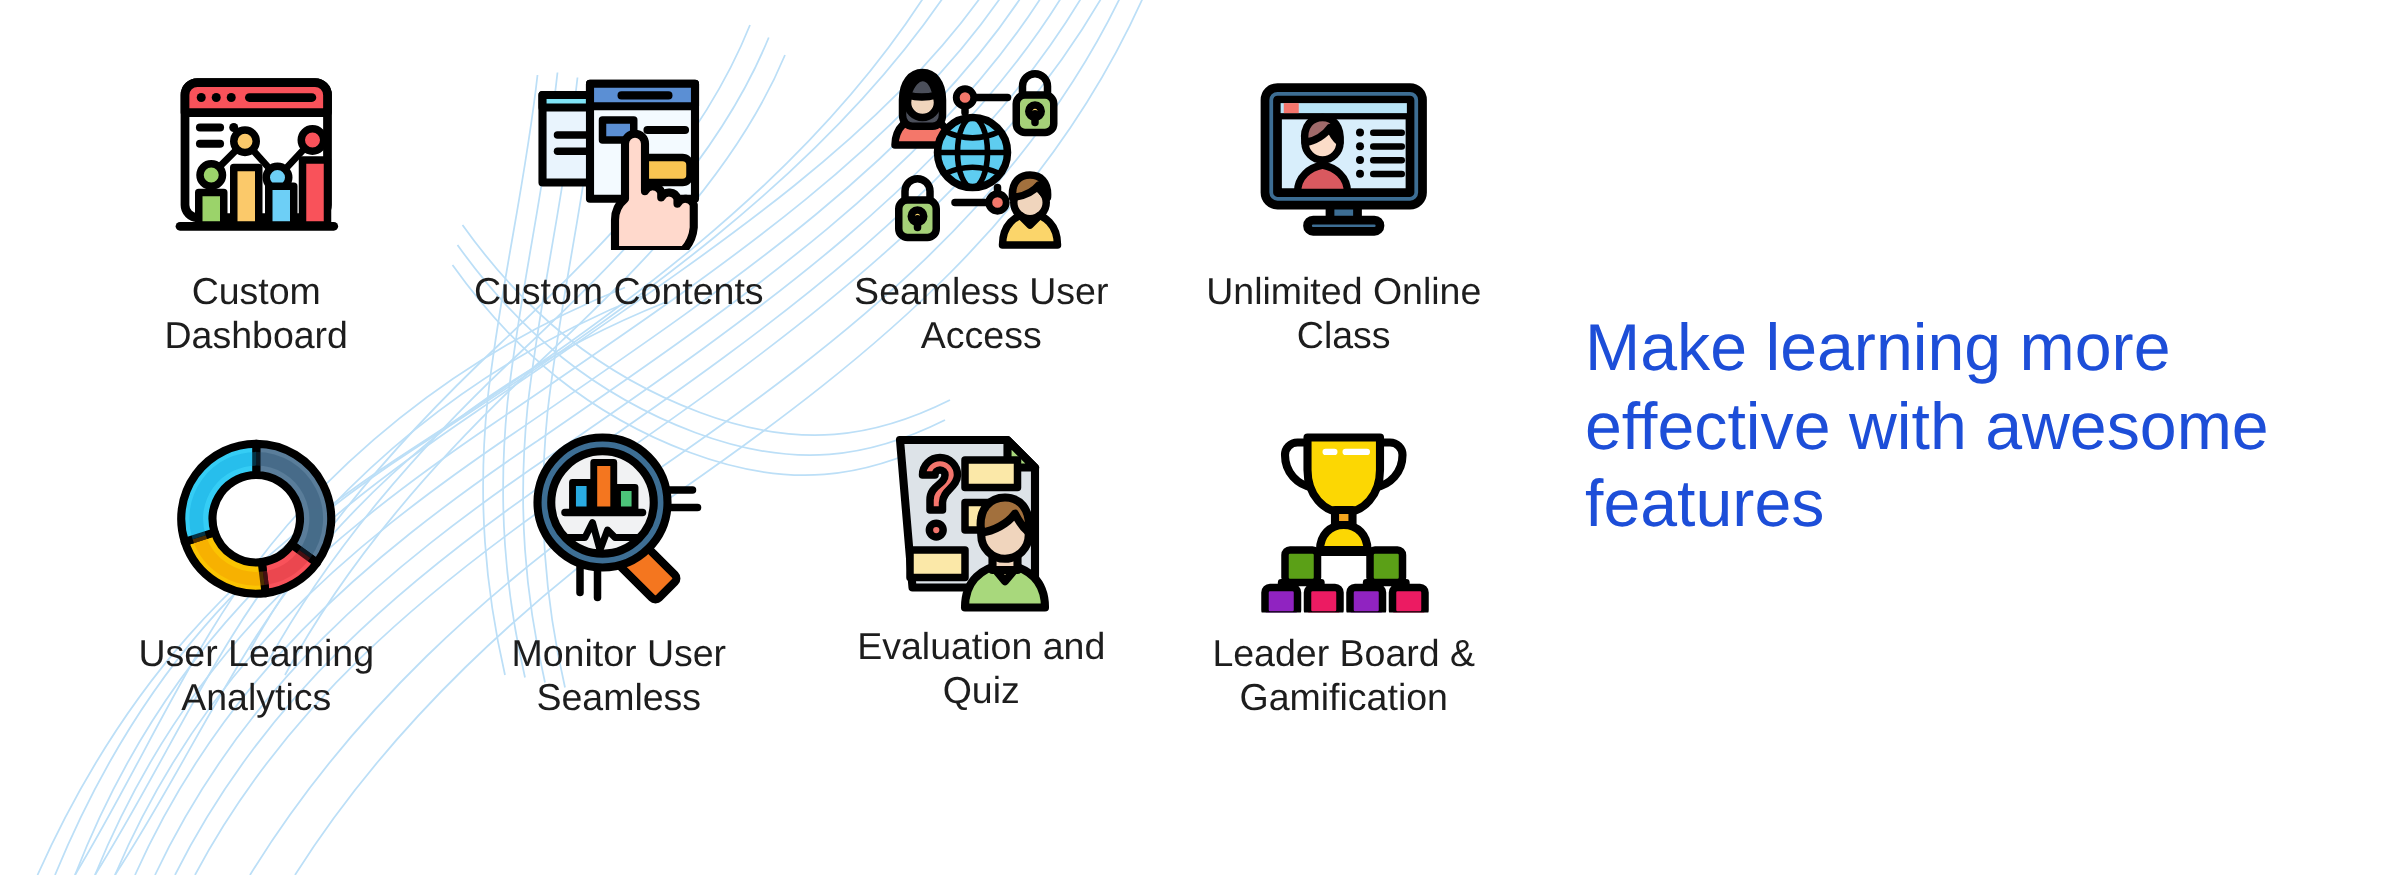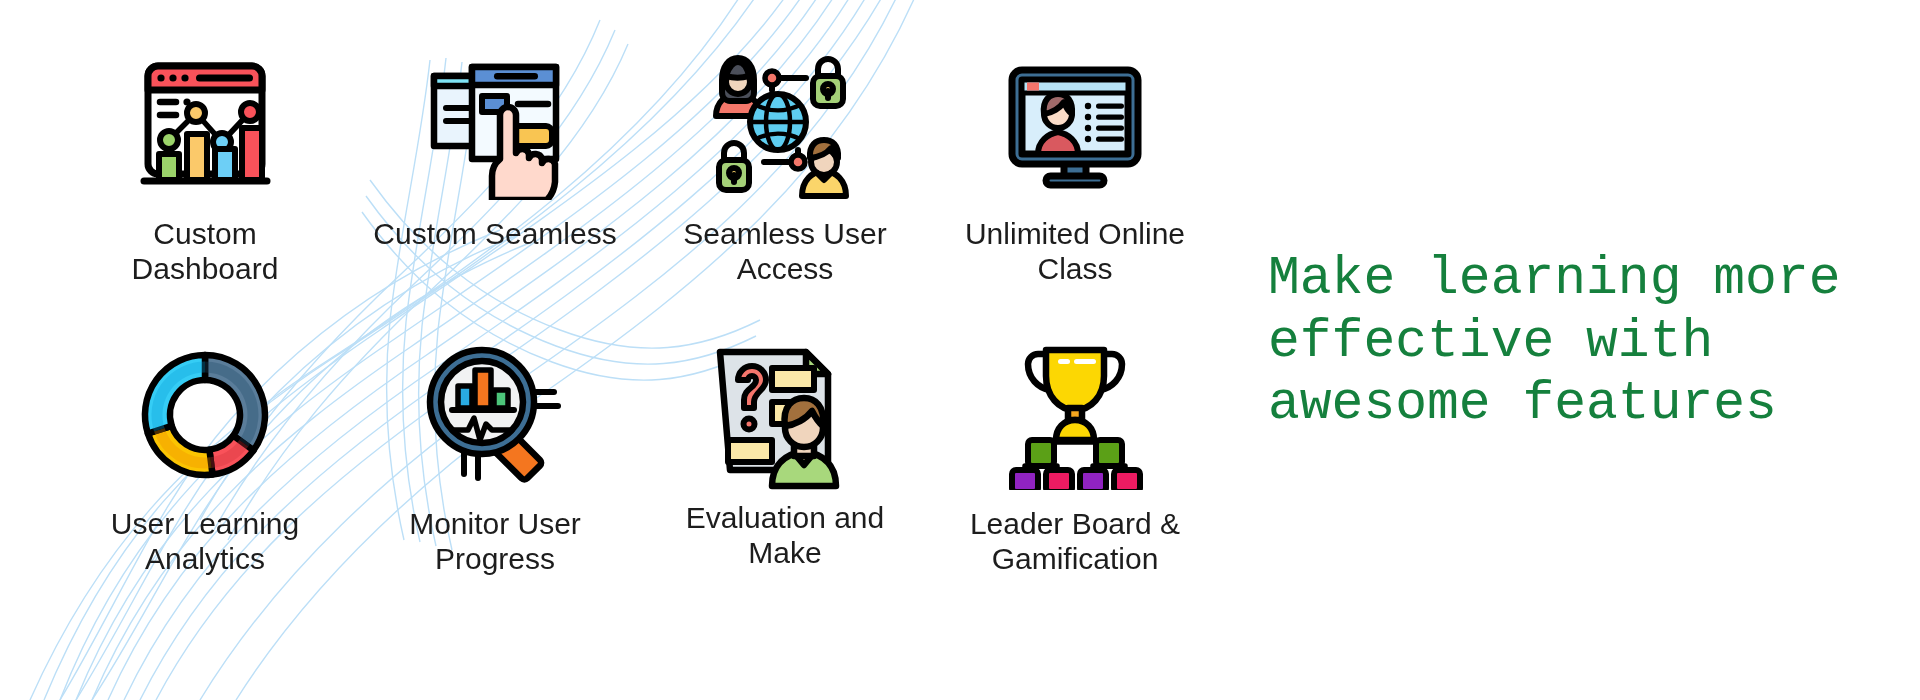--- a/index.html
+++ b/index.html
@@ -73,24 +73,24 @@
   .cell-eval .feature-label { margin-top: 0px; }
 
   #headline {
     position: absolute;
     left: 1268px;
     top: 248px;
     width: 600px;
     z-index: 3;
   }
   #headline .headline-text {
-    font-family: Liberation Mono, monospace;
+    font-family: Liberation Sans, sans-serif;
     font-size: 53px;
     line-height: 1.18;
-    color: #15803d;
+    color: #1d4ed8;
     font-weight: 400;
     letter-spacing: 0px;
   }
 </style>
 </head>
 <body>
 
 <div id="page">
 
   <svg id="swoosh-bg" viewBox="0 0 1920 700" preserveAspectRatio="none" aria-hidden="true">
@@ -189,21 +189,21 @@
             <path d="M90 76 h36 a6 6 0 0 1 6 6 v8 a6 6 0 0 1 -6 6 h-36z" fill="#f9c552"></path>
           </g>
 
           <g stroke="#000" stroke-width="6.5" stroke-linejoin="round" stroke-linecap="round">
             <path d="M72 150 v-24 a22 22 0 0 1 8 -17 v-44 a8 8 0 0 1 16 0 v38
                      a7 7 0 0 1 13 1 v4 a7 7 0 0 1 13 1 v4 a7 7 0 0 1 13 1 v18
                      a30 30 0 0 1 -8 18 v0 z" fill="#ffd9cc"></path>
           </g>
         </svg>
       </div>
-      <div class="feature-label">Custom Seamless</div>
+      <div class="feature-label">Custom Contents</div>
     </div>
 
     <div class="feature-cell cell-r1">
       <div class="feature-icon">
         <svg width="150" height="150" viewBox="0 0 150 150">
 
           <g stroke="#000" stroke-width="6" stroke-linecap="round">
             <line x1="62" y1="28" x2="96" y2="28"></line>
             <line x1="54" y1="112" x2="88" y2="112"></line>
             <line x1="62" y1="28" x2="62" y2="40"></line>
@@ -338,21 +338,21 @@
           <g stroke="#000" stroke-width="5.5" stroke-linejoin="round">
             <rect x="38" y="46" width="14" height="22" fill="#29abe2"></rect>
             <rect x="55" y="30" width="16" height="38" fill="#f4761f"></rect>
             <rect x="74" y="50" width="14" height="18" fill="#4cc57a"></rect>
           </g>
           <line x1="32" y1="70" x2="94" y2="70" stroke="#000" stroke-width="6" stroke-linecap="round"></line>
 
           <polyline points="32,90 48,90 54,78 60,100 66,84 72,90 92,90" fill="none" stroke="#000" stroke-width="5.5" stroke-linecap="round" stroke-linejoin="round"></polyline>
         </svg>
       </div>
-      <div class="feature-label">Monitor User Progress</div>
+      <div class="feature-label">Monitor User Seamless</div>
     </div>
 
     <div class="feature-cell cell-r2 cell-eval">
       <div class="feature-icon">
         <svg width="150" height="150" viewBox="0 0 150 150">
 
           <g stroke="#000" stroke-width="6.5" stroke-linejoin="round">
             <path d="M10 12 h86 l22 22 v96 h-98 z" fill="#dde3e8"></path>
             <path d="M96 12 l22 22 h-22 z" fill="#a8d87c"></path>
           </g>
@@ -370,21 +370,21 @@
 
           <g stroke="#000" stroke-width="6.5" stroke-linejoin="round">
             <path d="M62 146 c0 -22 14 -32 32 -35 c18 3 32 13 32 35 z" fill="#a8d87c"></path>
             <path d="M84 113 l10 12 l10 -12" fill="#fbe8a8"></path>
             <rect x="84" y="96" width="20" height="20" fill="#f0d5bd"></rect>
             <circle cx="94" cy="88" r="19" fill="#f0d5bd"></circle>
             <path d="M75 86 c-3 -20 8 -28 19 -28 c11 0 21 8 19 28 c-6 -5 -9 -11 -11 -15 c-6 8 -17 14 -27 15z" fill="#a2703d"></path>
           </g>
         </svg>
       </div>
-      <div class="feature-label">Evaluation and Make</div>
+      <div class="feature-label">Evaluation and Quiz</div>
     </div>
 
     <div class="feature-cell cell-r2">
       <div class="feature-icon">
         <svg width="150" height="150" viewBox="0 0 150 150">
 
           <g stroke="#000" stroke-width="6.5" fill="none" stroke-linejoin="round">
             <path d="M50 14 h-12 a10 10 0 0 0 -10 10 c0 14 10 24 22 26"></path>
             <path d="M100 14 h12 a10 10 0 0 1 10 10 c0 14 -10 24 -22 26"></path>
           </g>

